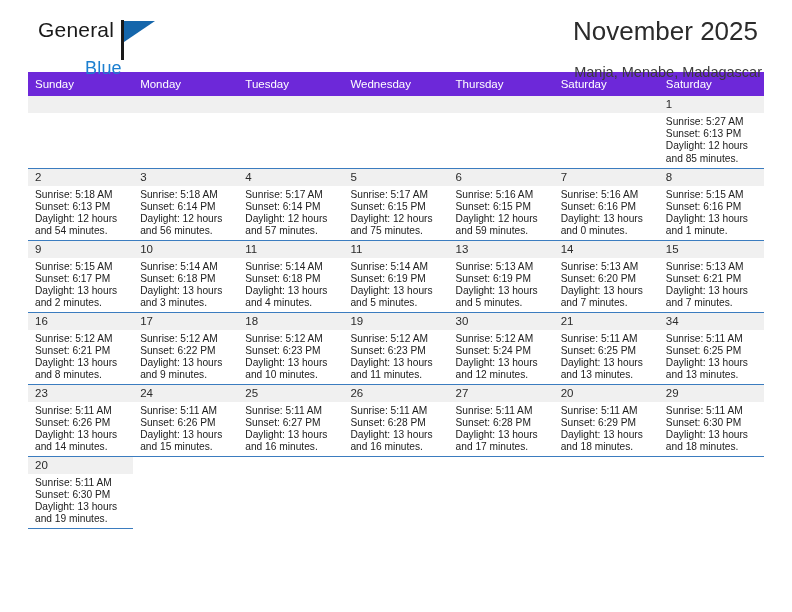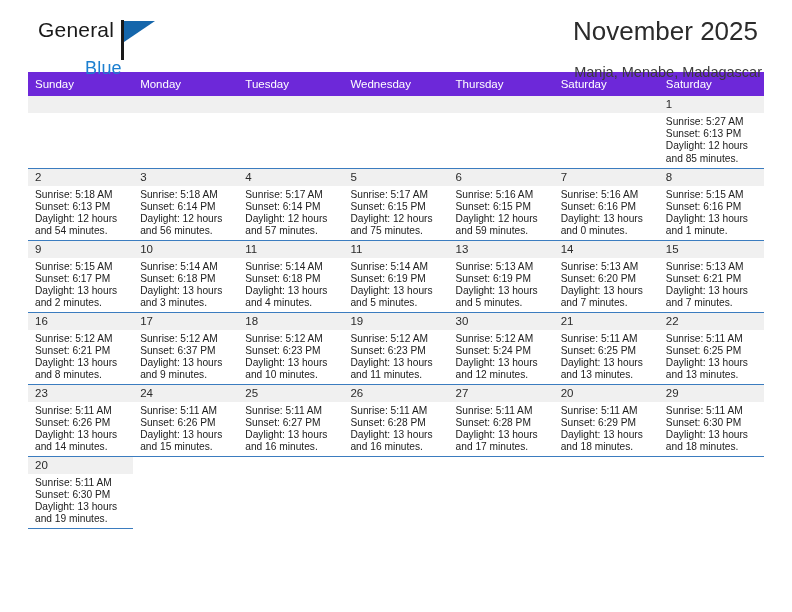--- a/index.html
+++ b/index.html
@@ -347,21 +347,21 @@
               <div>Sunrise: 5:12 AM</div>
               <div>Sunset: 6:21 PM</div>
               <div>Daylight: 13 hours</div>
               <div>and 8 minutes.</div>
             </div>
           </td>
           <td>
             <div class="daynum">17</div>
             <div class="info">
               <div>Sunrise: 5:12 AM</div>
-              <div>Sunset: 6:37 PM</div>
+              <div>Sunset: 6:22 PM</div>
               <div>Daylight: 13 hours</div>
               <div>and 9 minutes.</div>
             </div>
           </td>
           <td>
             <div class="daynum">18</div>
             <div class="info">
               <div>Sunrise: 5:12 AM</div>
               <div>Sunset: 6:23 PM</div>
               <div>Daylight: 13 hours</div>
@@ -389,21 +389,21 @@
           <td>
             <div class="daynum">21</div>
             <div class="info">
               <div>Sunrise: 5:11 AM</div>
               <div>Sunset: 6:25 PM</div>
               <div>Daylight: 13 hours</div>
               <div>and 13 minutes.</div>
             </div>
           </td>
           <td>
-            <div class="daynum">22</div>
+            <div class="daynum">34</div>
             <div class="info">
               <div>Sunrise: 5:11 AM</div>
               <div>Sunset: 6:25 PM</div>
               <div>Daylight: 13 hours</div>
               <div>and 13 minutes.</div>
             </div>
           </td>
         </tr>
         <tr>
           <td>

